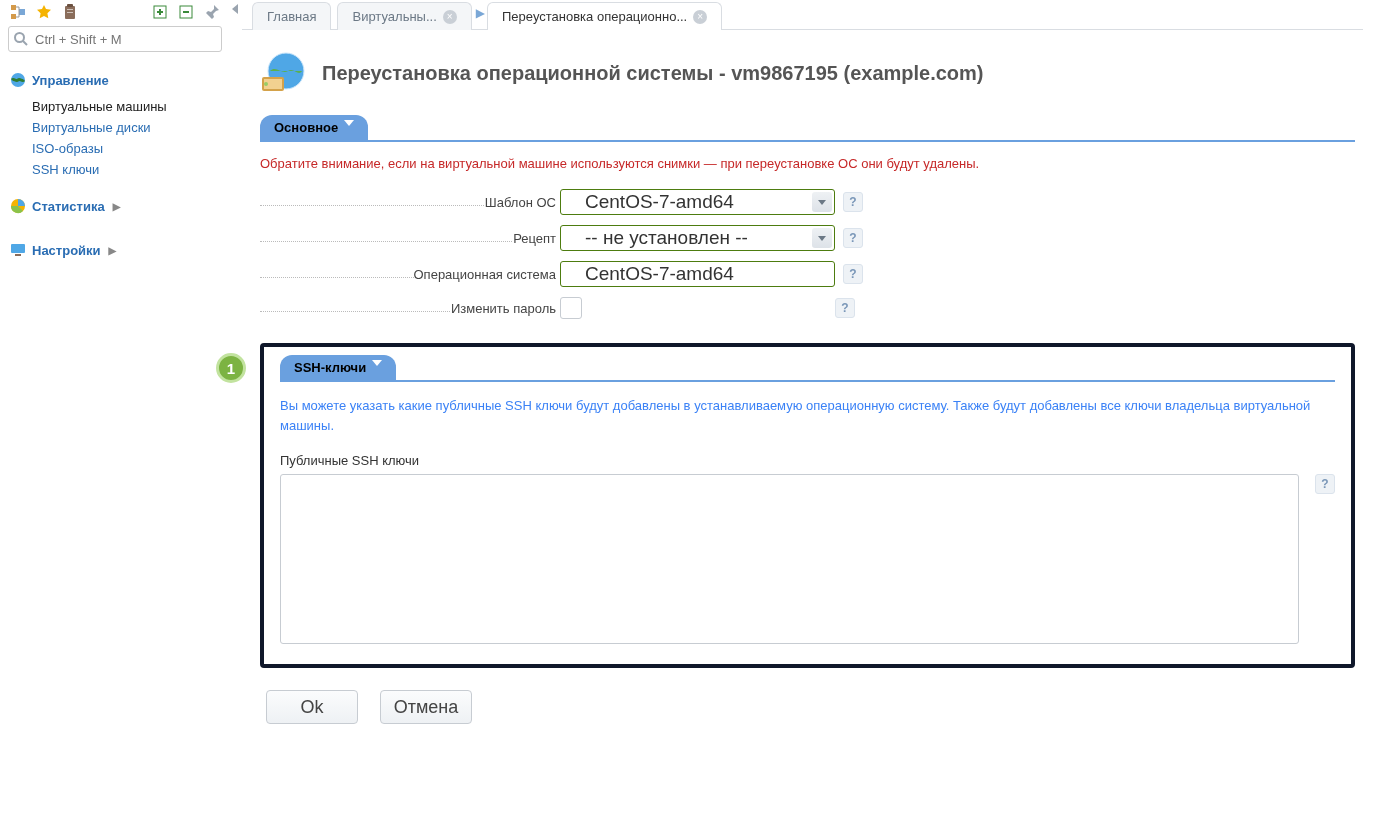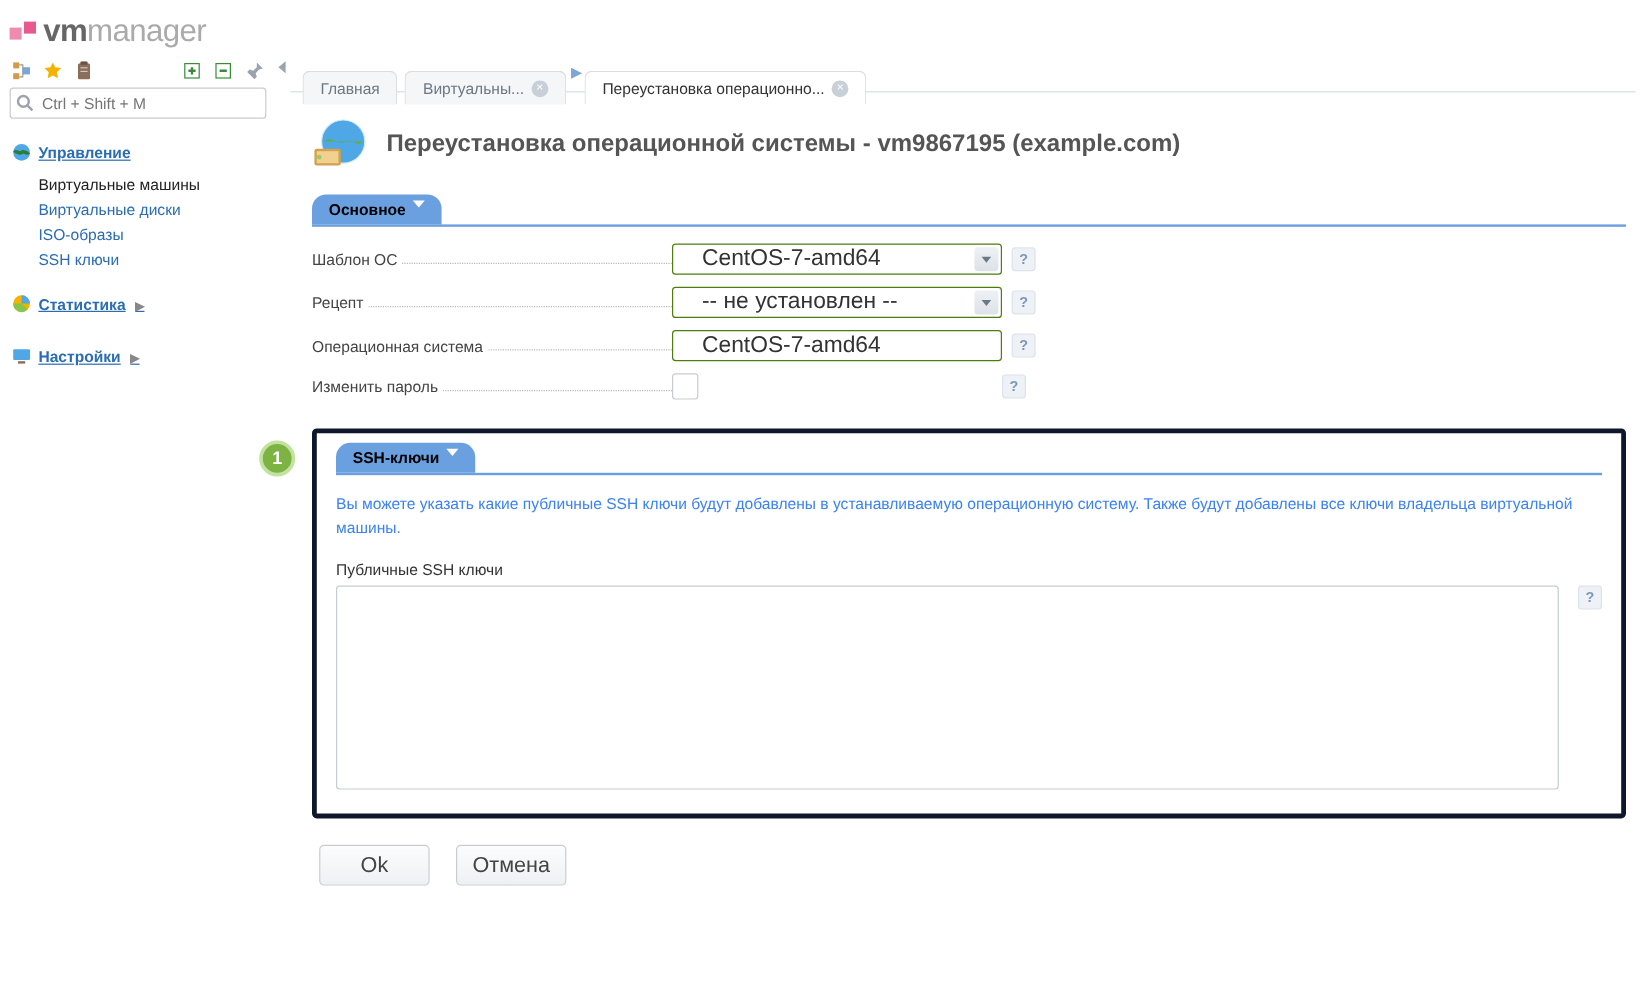--- a/index.html
+++ b/index.html
@@ -30,49 +30,49 @@
   
   .side-tools { display:flex; align-items:center; justify-content:space-between; padding:4px 2px 6px; }
   .side-tools .left, .side-tools .right { display:flex; gap:10px; align-items:center;}
   .ic { width:16px; height:16px; display:inline-block; }
   .ic svg { width:16px; height:16px; display:block; }
 
   .search-box { position:relative; margin-bottom:14px;}
   .search-box input { width:100%; height:26px; border:1px solid #ccc; border-radius:3px; padding:0 6px 0 26px; font-size:13px; color:#666;}
   .search-box .mag { position:absolute; left:5px; top:5px; }
 
-  .nav-section-title { display:flex; align-items:flex-end; gap:6px; font-weight:bold; color:#2a6db3; padding:6px 2px;text-decoration:underline; }
+  .nav-section-title { display:flex; align-items:center; gap:6px; font-weight:bold; color:#2a6db3; padding:6px 2px; }
   .nav-section-title .chev { font-size:10px; color:#888; margin-left:2px;}
   .nav-items { padding:2px 0 12px 24px; }
   .nav-items a { display:block; padding:3px 0; color:#2a6db3; text-decoration:none; cursor:pointer;}
   .nav-items a.active { color:#222; font-weight:normal; }
 
   
   .tabs { display:flex; align-items:flex-end; border-bottom:1px solid #d9dde2; padding-left:10px; position:relative; top:1px;}
-  .tab { display:flex; align-items:center; gap:6px; padding:6px 14px; border:1px solid #d9dde2; border-bottom:none; border-top-left-radius:6px; border-top-right-radius:6px; background:#f4f6f8; color:#6b7885; font-size:13px; margin-right:6px; position:relative; top:11px;}
+  .tab { display:flex; align-items:center; gap:6px; padding:6px 14px; border:1px solid #d9dde2; border-bottom:none; border-top-left-radius:6px; border-top-right-radius:6px; background:#f4f6f8; color:#6b7885; font-size:13px; margin-right:6px; position:relative; top:1px;}
   .tab.active { background:#fff; color:#333; }
   .tab .close { width:14px; height:14px; border-radius:50%; background:#c9cfd6; color:#fff; font-size:10px; line-height:14px; text-align:center; }
   .tab-arrow { color:#7aa7d6; font-size:12px; margin:0 2px 0 -2px; align-self:center; padding-bottom:4px;}
 
   
   .content { padding: 20px 8px 0 18px; }
   .page-head { display:flex; align-items:center; gap:14px; margin-bottom:18px;}
   .globe-icon { width:48px; height:48px; }
   .page-title { font-size:20px; font-weight:bold; color:#555;}
 
   .section-chip { display:inline-flex; gap:6px; background:#6aa0df; color:#000000; font-weight:bold; font-size:13px; padding:5px 14px; border-top-left-radius:12px; border-top-right-radius:12px; }
   .section-chip .tri { width:0; height:0; border-left:5px solid transparent; border-right:5px solid transparent; border-top:6px solid #fff;}
   .section-rule { height:2px; background:#6aa0df; margin-bottom:14px;}
   .chip-row { display:flex; align-items:flex-end;}
   .chip-row .section-chip { position:relative; top:0; }
 
   .warning { color:#c62828; margin:0 0 18px 0; }
 
   .form-row { display:flex; align-items:center; margin-bottom:10px; }
-  .form-label { width:300px; color:#444; position:relative; white-space:nowrap; overflow:hidden;}
+  .form-label { width:300px; color:#444; position:relative; white-space:nowrap; overflow:hidden;text-align:right;}
   .form-label::after { content:""; position:absolute; bottom:4px; left:0; right:0; border-bottom:1px dotted #bbb; z-index:0;}
   .form-label span { background:#fff; position:relative; z-index:1; padding-right:4px;}
   .form-control { width:275px; position:relative; }
   .form-control input[type=text] { width:100%; height:26px; border:1px solid #4d7c0f; border-radius:3px; padding:0 28px 0 24px; font-size:19px; color:#333;}
   .form-control .dd { position:absolute; right:3px; top:3px; width:20px; height:20px; border-radius:3px; background:linear-gradient(#eef1f4,#dde2e8); display:flex; align-items:center; justify-content:center;}
   .form-control .dd::after { content:""; width:0; height:0; border-left:4px solid transparent; border-right:4px solid transparent; border-top:5px solid #6b7885;}
   .help { width:20px; height:20px; margin-left:8px; border-radius:3px; background:#eef2f6; color:#7a97b8; font-weight:bold; font-size:12px; display:flex; align-items:center; justify-content:center; border:1px solid #dbe3ec;}
   .checkbox { width:22px; height:22px; border:1px solid #c7ccd2; border-radius:3px; background:#fff;}
 
   
@@ -85,30 +85,20 @@
   .ssh-text-wrap { display:flex; align-items:flex-start; gap:8px;}
   .ssh-text { flex:1; height:170px; border:1px solid #c7ccd2; border-radius:3px; resize:none; font-family:inherit; font-size:13px; padding:6px;}
   
   .btn-row { display:flex; gap:22px; margin-top:22px; padding-left:6px;}
   .btn { min-width:92px; height:34px; border:1px solid #c7ccd2; border-radius:4px; background:linear-gradient(#fbfcfd,#eef1f4); color:#444; font-size:18px; cursor:pointer;}
 </style>
 </head>
 <body>
 
 <div class="app">
-  <div class="logo-bar">
-    <div class="logo">
-      <span class="logo-mark">
-          <span></span>
-          <span></span>
-        </span>
-      <strong>vm</strong>
-        <span>manager</span>
-    </div>
-  </div>
 
   <div class="body">
 
     <aside class="sidebar">
       <div class="side-tools">
         <div class="left">
           <span class="ic">
               <svg viewBox="0 0 16 16">
                 <rect x="1" y="1" width="5" height="5" fill="#d49a4a"></rect>
                 <rect x="1" y="10" width="5" height="5" fill="#d49a4a"></rect>
@@ -238,20 +228,21 @@
         </div>
 
         <div class="chip-row">
           <div class="section-chip">
             <span>Основное</span>
             <span class="tri"></span>
           </div>
         </div>
         <div class="section-rule"></div>
 
+        <p class="warning">Обратите внимание, если на виртуальной машине используются снимки — при переустановке ОС они будут удалены.</p>
 
         <div class="form-row">
           <div class="form-label"><span>Шаблон ОС</span></div>
           <div class="form-control">
             <input type="text" readonly="" value="CentOS-7-amd64" style="">
             <span class="dd"></span>
           </div>
           <div class="help">?</div>
         </div>
 

